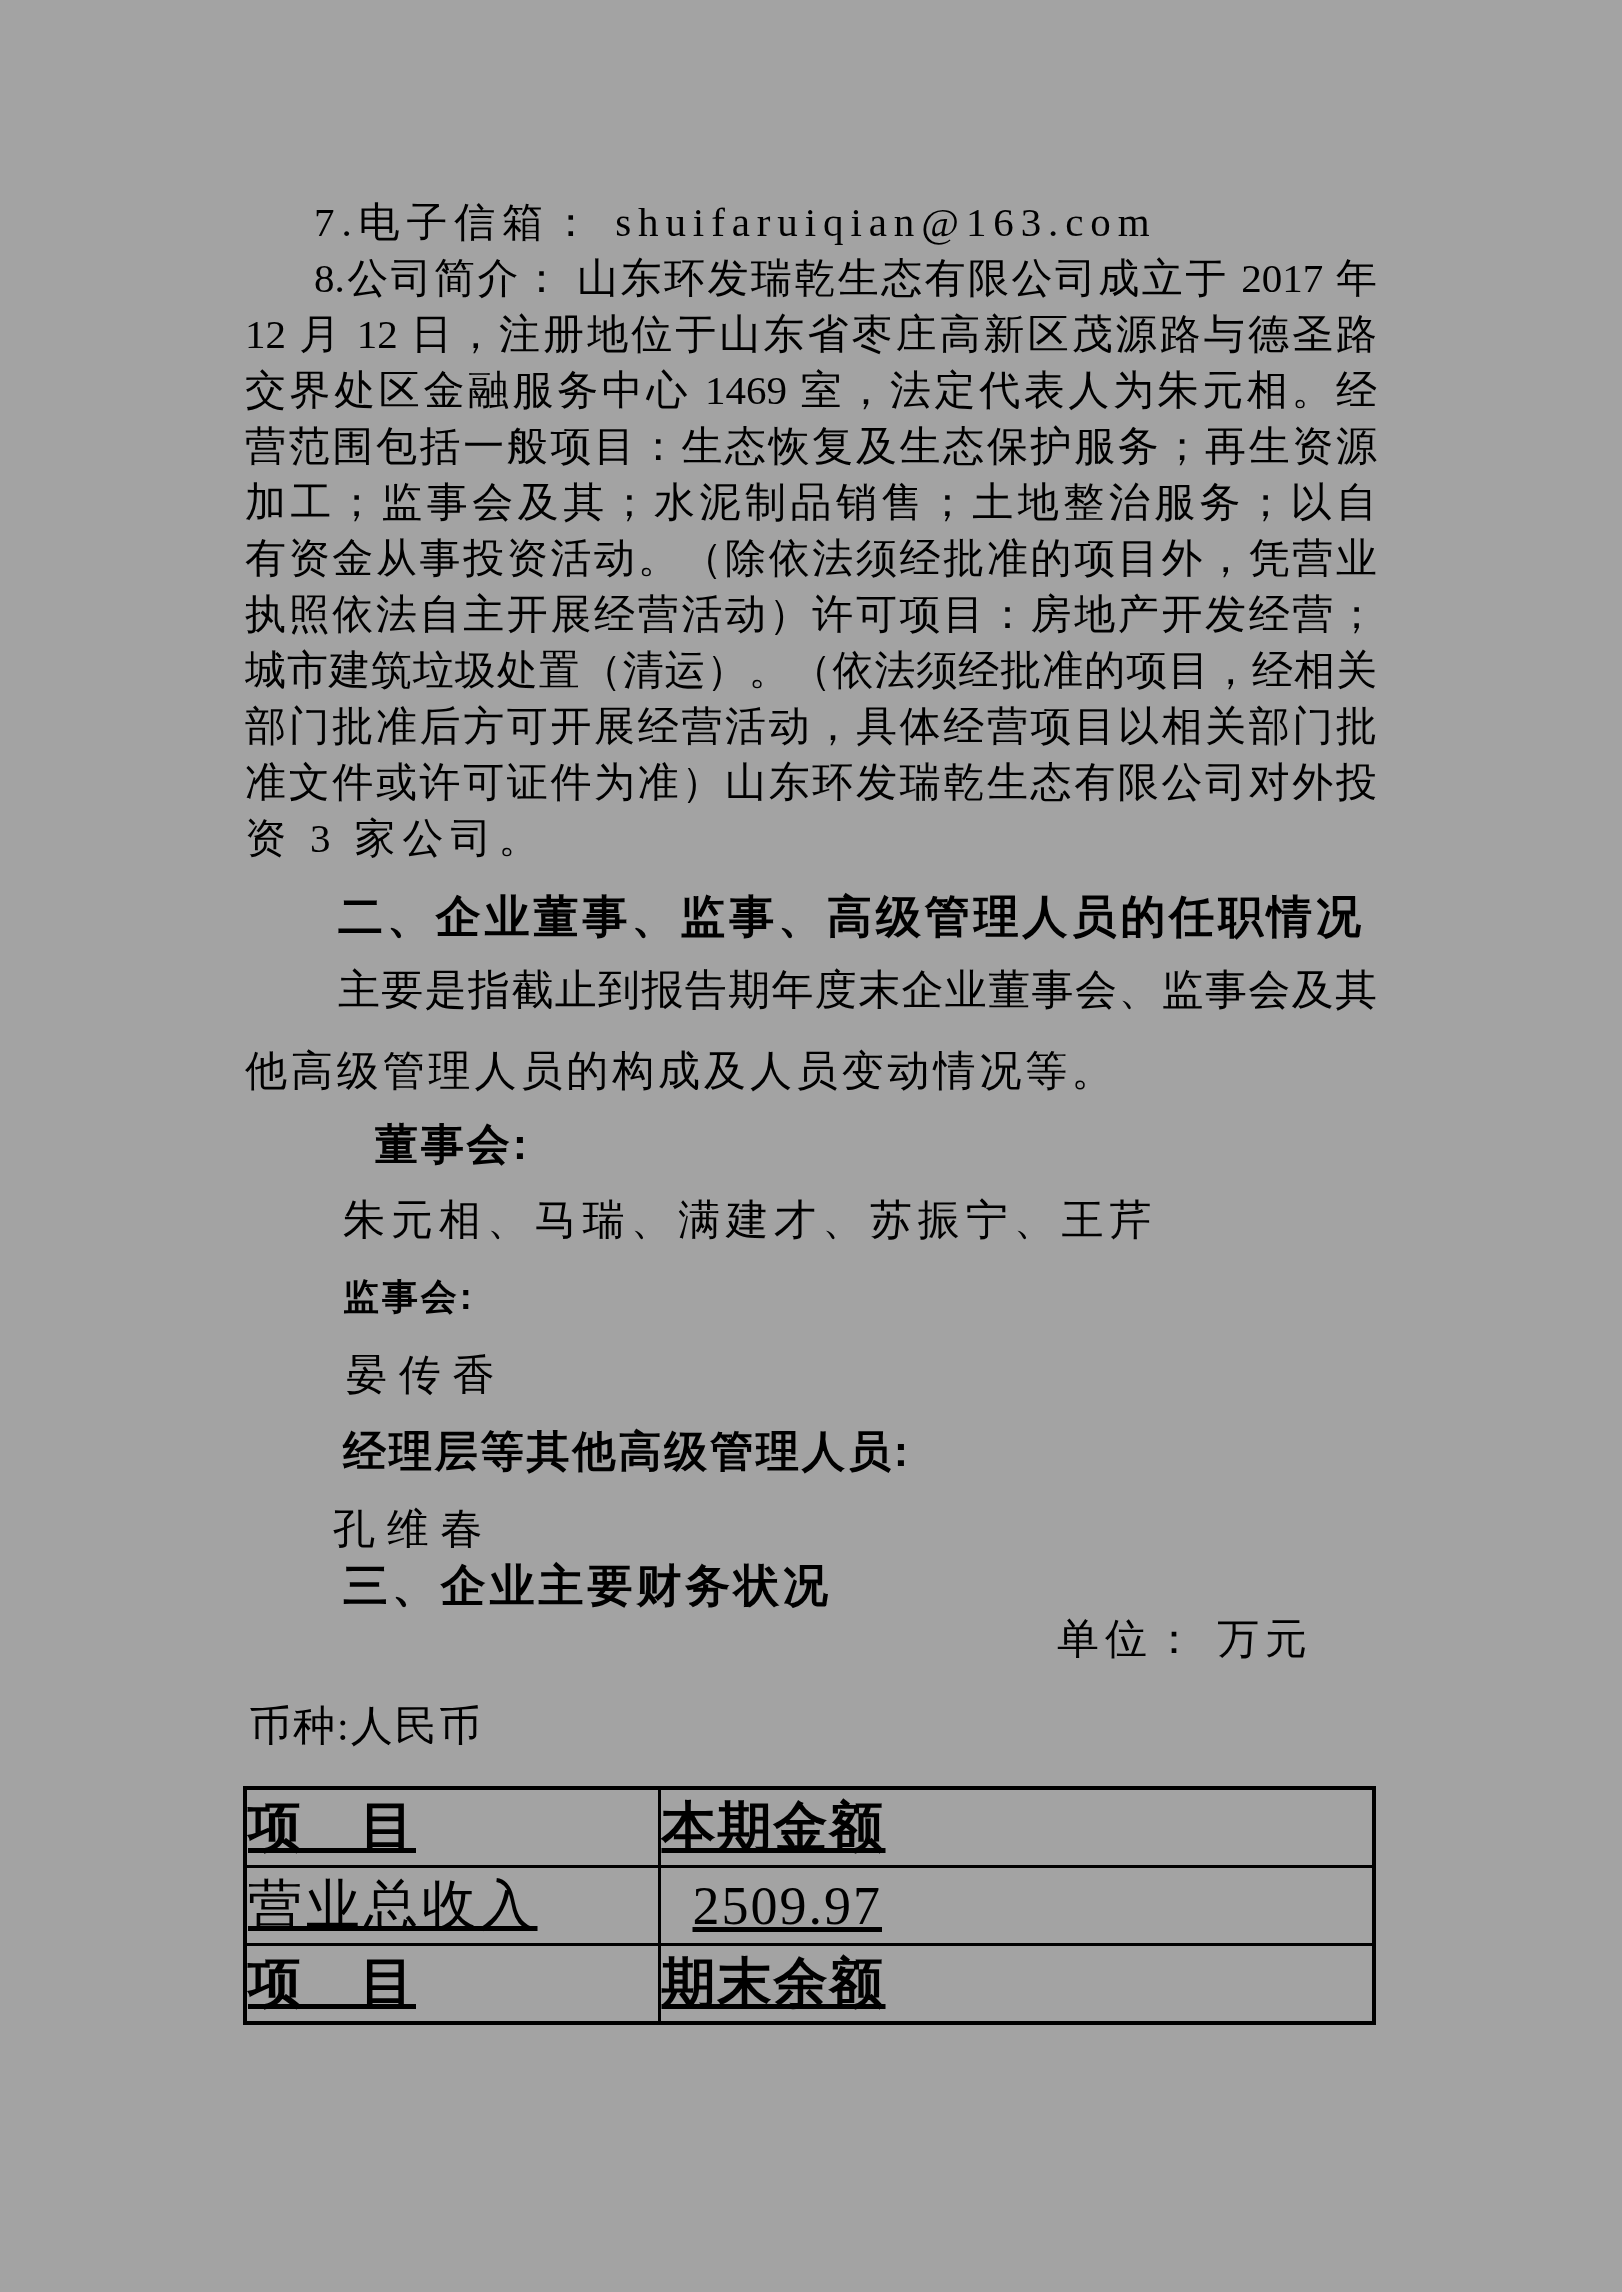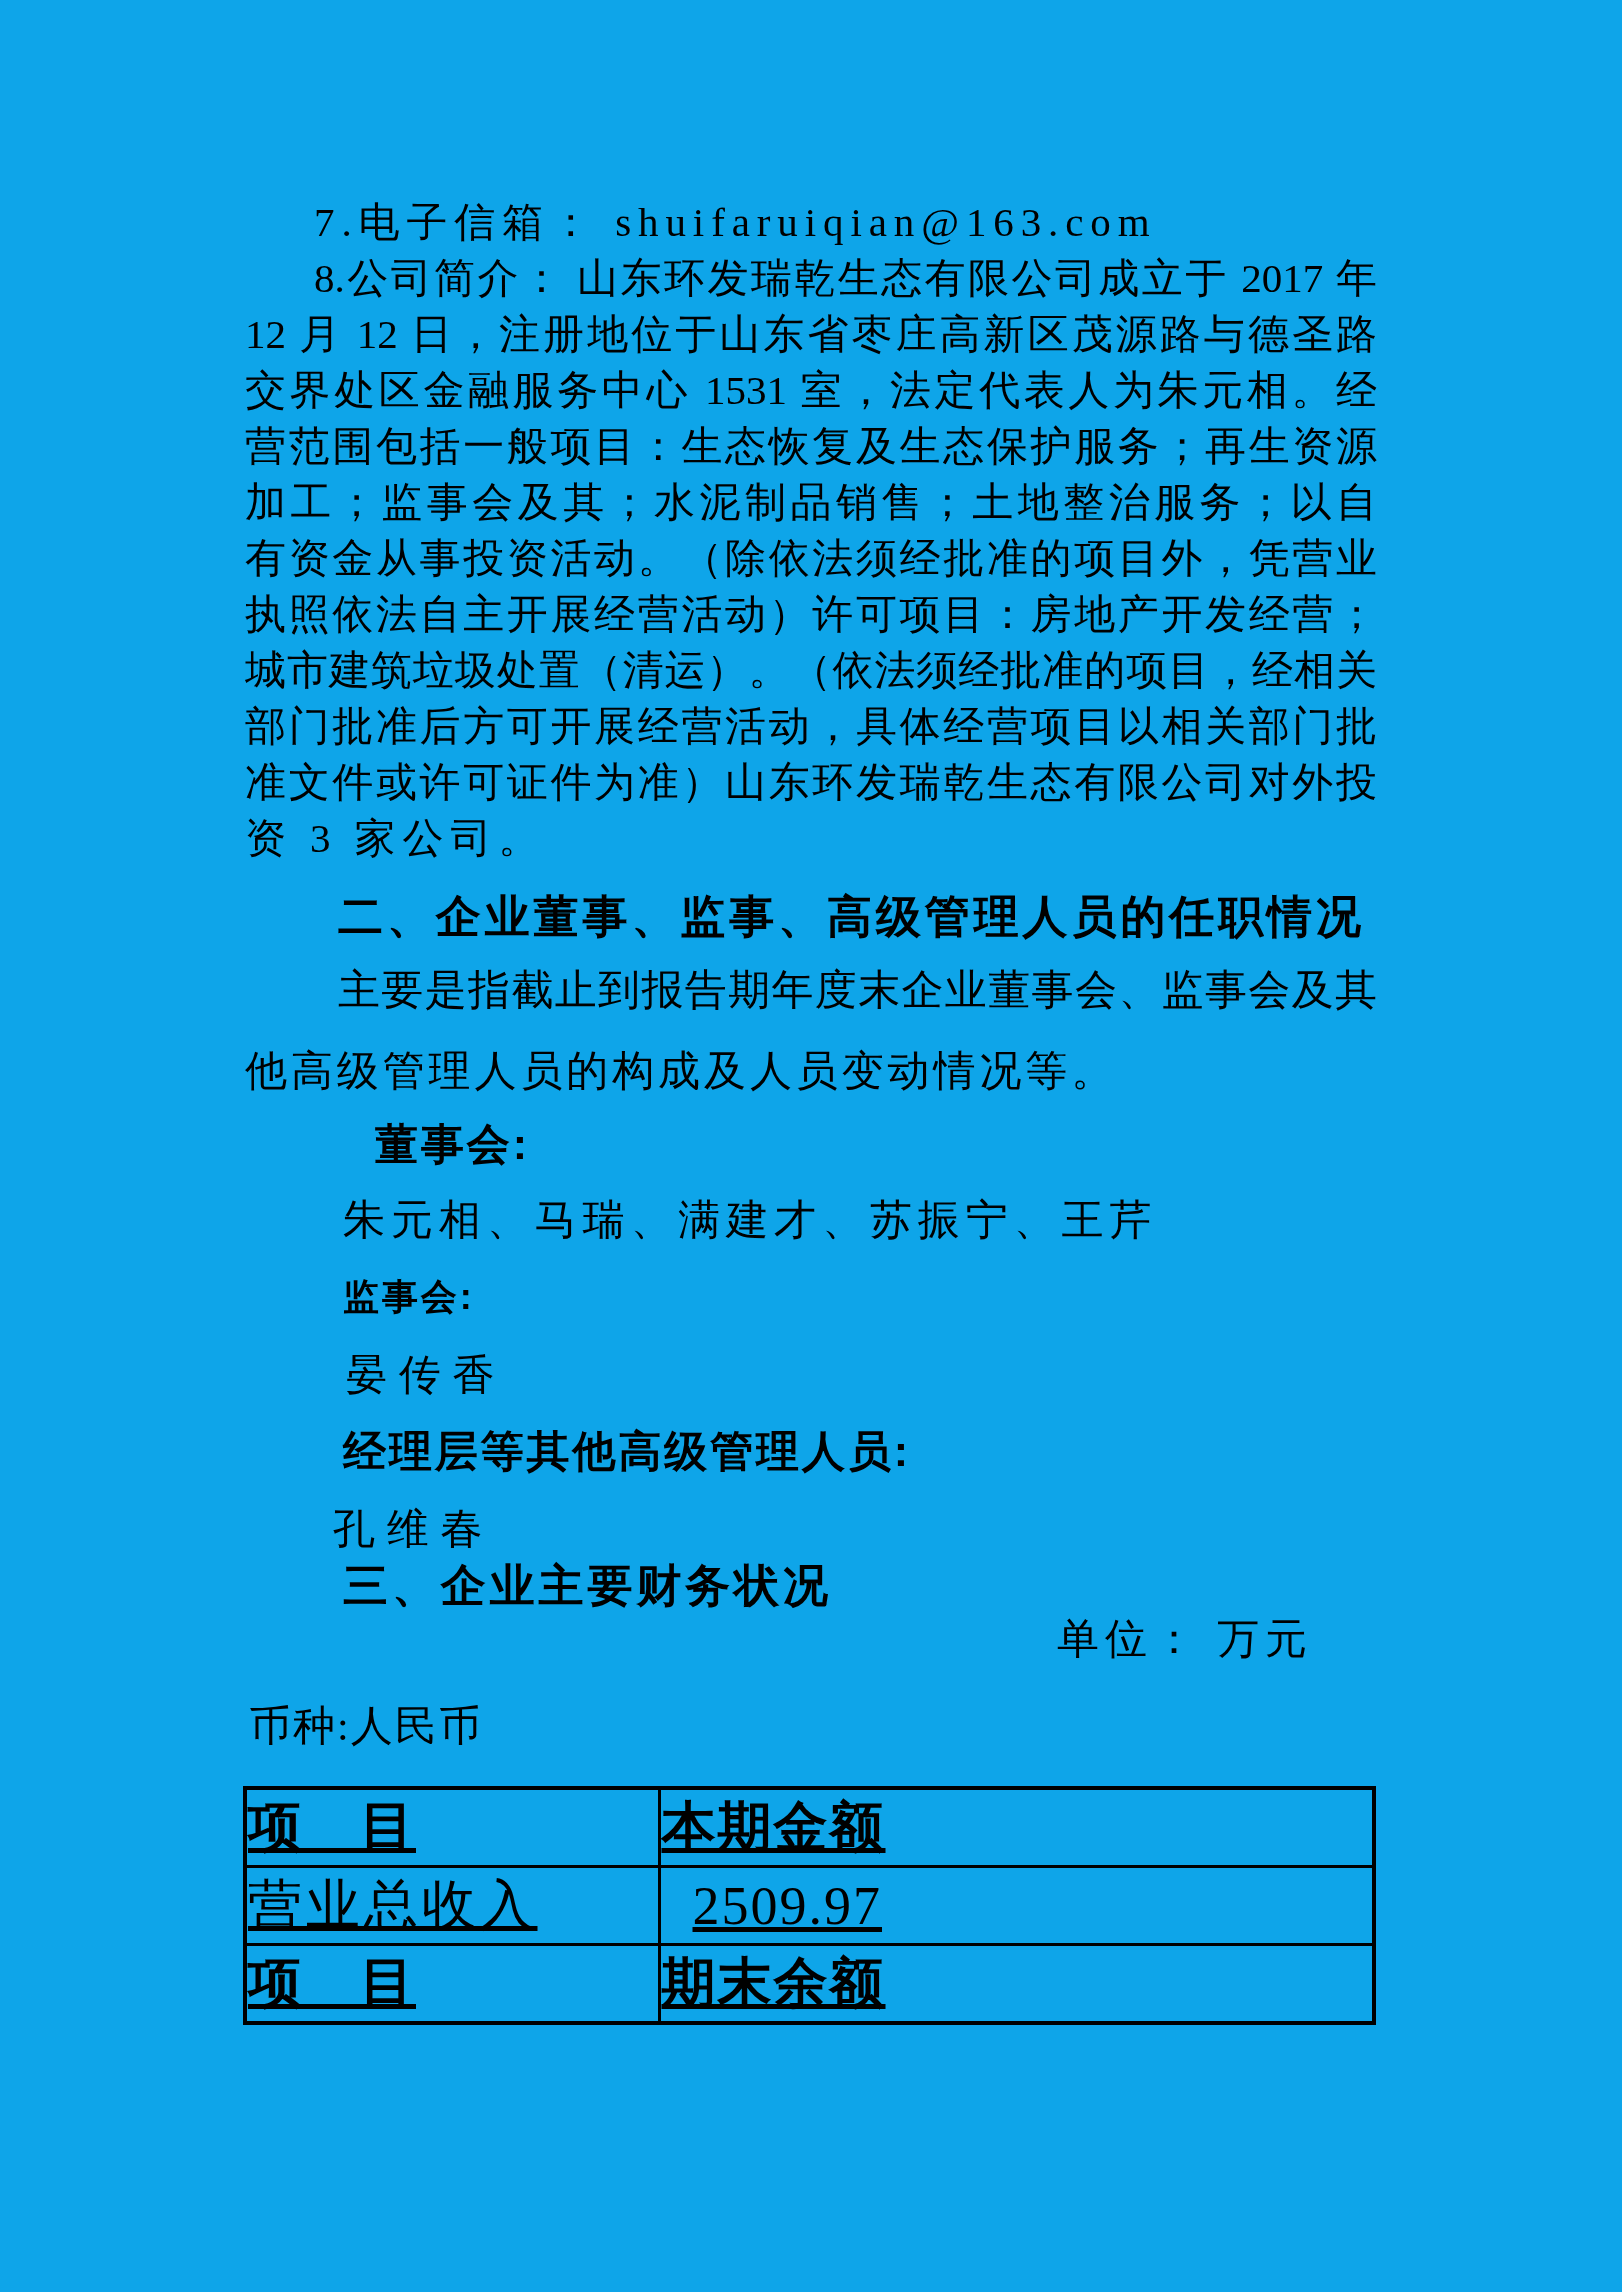--- a/index.html
+++ b/index.html
@@ -1,20 +1,20 @@
 <!DOCTYPE html>
 <html><head>
 <meta charset="utf-8">
 <style>
   html,body{margin:0;padding:0;background:#ffffff;}
   .page{
     position:relative;
     width:1622px;
     height:2293px;
-    background:#0ea5e9;
+    background:#a3a3a3;
     color:#000000;
     font-family:"Liberation Serif","DejaVu Serif",serif;
     overflow:hidden;
   }
   
   .sec1{
     position:absolute;
     top:194px;left:245px;width:1132px;
     font-size:41px;
   }
@@ -79,21 +79,21 @@
 </style>
 </head>
 <body>
 
 <div class="page">
 
   <div class="sec1">
     <div class="l item nojust">7.电子信箱： shuifaruiqian@163.com</div>
     <div class="l item">8.公司简介： 山东环发瑞乾生态有限公司成立于 2017 年</div>
     <div class="l">12 月 12 日，注册地位于山东省枣庄高新区茂源路与德圣路</div>
-    <div class="l">交界处区金融服务中心 1531 室，法定代表人为朱元相。经</div>
+    <div class="l">交界处区金融服务中心 1469 室，法定代表人为朱元相。经</div>
     <div class="l">营范围包括一般项目：生态恢复及生态保护服务；再生资源</div>
     <div class="l">加工；监事会及其；水泥制品销售；土地整治服务；以自</div>
     <div class="l">有资金从事投资活动。（除依法须经批准的项目外，凭营业</div>
     <div class="l">执照依法自主开展经营活动）许可项目：房地产开发经营；</div>
     <div class="l">城市建筑垃圾处置（清运）。（依法须经批准的项目，经相关</div>
     <div class="l">部门批准后方可开展经营活动，具体经营项目以相关部门批</div>
     <div class="l">准文件或许可证件为准）山东环发瑞乾生态有限公司对外投</div>
     <div class="l nojust">资 3 家公司。</div>
   </div>
 

